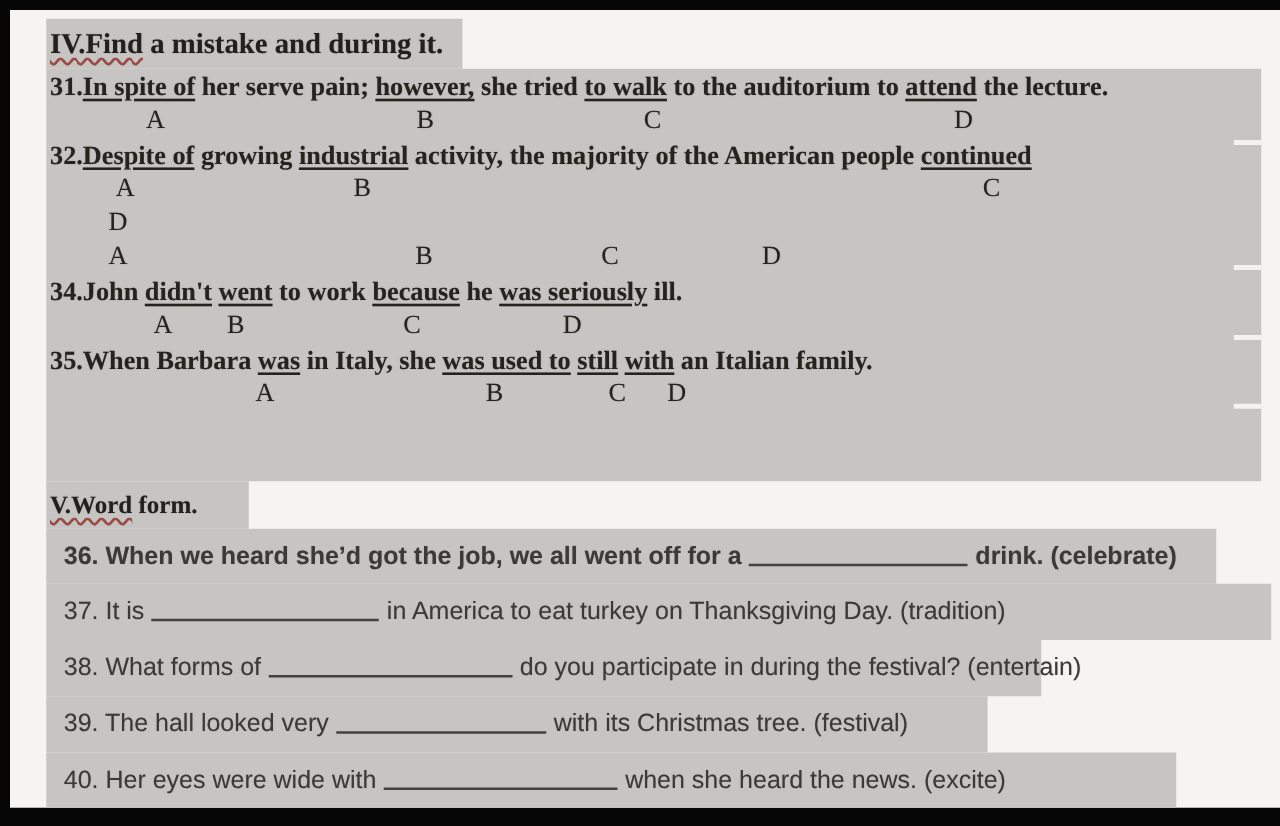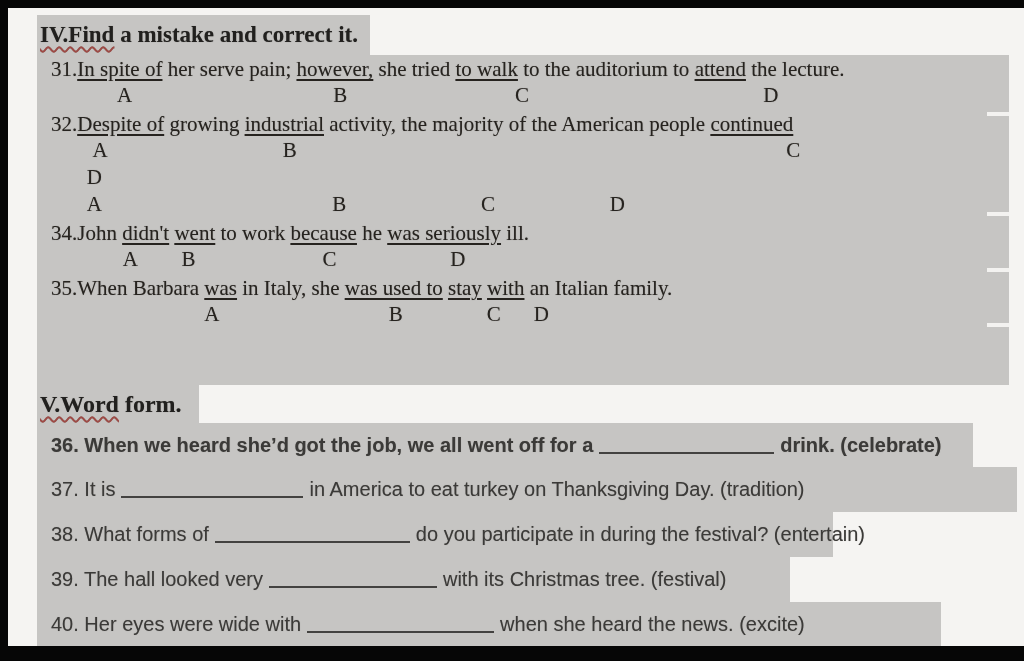--- a/index.html
+++ b/index.html
@@ -15,30 +15,30 @@
 
   
   .h4row{position:absolute;left:29px;top:7px;width:333px;height:40px;line-height:40px;
          font-weight:bold;font-size:23px;color:#21201e;padding-left:3px;box-sizing:border-box;}
   .wavy{text-decoration:underline;text-decoration-style:wavy;text-decoration-color:#9e4a45;
         text-decoration-thickness:2px;text-underline-offset:4px;}
 
   
   .block4{position:absolute;left:29px;top:47px;width:972px;height:330px;
           font-size:21px;color:#26231f;}
-  .block4 .trow{height:28px;line-height:28px;padding-left:14px;white-space:nowrap;}
+  .block4 .trow{height:28px;line-height:28px;padding-left:3px;white-space:nowrap;font-weight:bold;}
   .block4 .mrow{position:relative;height:27px;line-height:24px;}
   .mk{position:absolute;top:0;transform:translateX(-50%);font-size:21px;color:#26231f;}
   .u{text-decoration:underline;text-decoration-thickness:2px;text-underline-offset:3px;}
   .indent{padding-left:6px;}
   .tick{position:absolute;background:#f3f2f0;width:22px;height:4px;left:950px;}
 
   
   .h5row{position:absolute;left:29px;top:377px;width:162px;height:38px;line-height:38px;
-         font-weight:bold;font-size:24px;color:#21201e;padding-left:3px;box-sizing:border-box;}
+         font-weight:bold;font-size:20px;color:#21201e;padding-left:3px;box-sizing:border-box;}
 
   
   .srow{position:absolute;left:29px;height:44px;line-height:44px;white-space:nowrap;
         font-family:"Liberation Sans", sans-serif;font-size:20px;color:#3b3a38;
         padding-left:14px;box-sizing:border-box;}
   .blank{display:inline-block;border-bottom:2px solid #434240;margin:0 6px;vertical-align:-2px;}
 
   .trow, .h4row, .h5row, .mk{text-shadow:0 0 1px rgba(50,45,40,.35);}
   .srow{text-shadow:0 0 .8px rgba(50,45,40,.3);}
 </style>
@@ -46,21 +46,21 @@
 <body>
 
 <div class="stage">
   <div class="bar bar-top"></div>
   <div class="bar bar-bottom"></div>
   <div class="bar bar-left"></div>
 
   <div class="content">
 
     <div class="h4row hl">
-      <span class="wavy">IV.Find</span><span> a mistake and correct it.</span>
+      <span class="wavy">IV.Find</span><span> a mistake and during it.</span>
     </div>
 
     <div class="block4 hl">
 
       <div class="trow">
         <span>31.</span><span class="u">In spite of</span><span> her serve pain; </span><span class="u">however,</span><span> she tried </span><span class="u">to walk</span><span> to the auditorium to </span><span class="u">attend</span><span> the lecture.</span>
       </div>
       <div class="mrow">
         <span class="mk" style="left:9.0%">A</span>
         <span class="mk" style="left:31.2%">B</span>
@@ -92,21 +92,21 @@
         <span>34.John </span><span class="u">didn't</span><span> </span><span class="u">went</span><span> to work </span><span class="u">because</span><span> he </span><span class="u">was seriously</span><span> ill.</span>
       </div>
       <div class="mrow">
         <span class="mk" style="left:9.6%">A</span>
         <span class="mk" style="left:15.6%">B</span>
         <span class="mk" style="left:30.1%">C</span>
         <span class="mk" style="left:43.3%">D</span>
       </div>
 
       <div class="trow">
-        <span>35.When Barbara </span><span class="u">was</span><span> in Italy, she </span><span class="u">was used to</span><span> </span><span class="u">stay</span><span> </span><span class="u">with</span><span> an Italian family.</span>
+        <span>35.When Barbara </span><span class="u">was</span><span> in Italy, she </span><span class="u">was used to</span><span> </span><span class="u">still</span><span> </span><span class="u">with</span><span> an Italian family.</span>
       </div>
       <div class="mrow">
         <span class="mk" style="left:18.0%">A</span>
         <span class="mk" style="left:36.9%">B</span>
         <span class="mk" style="left:47.0%">C</span>
         <span class="mk" style="left:51.9%">D</span>
       </div>
 
       <div class="tick" style="top:57px"></div>
       <div class="tick" style="top:157px"></div>

